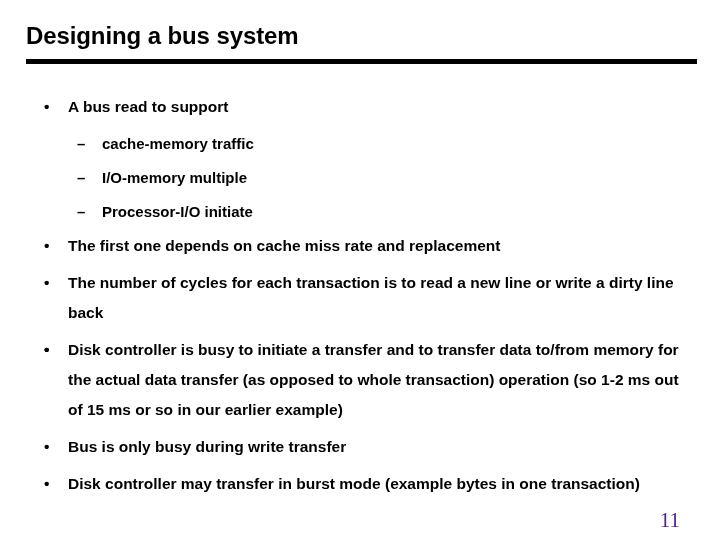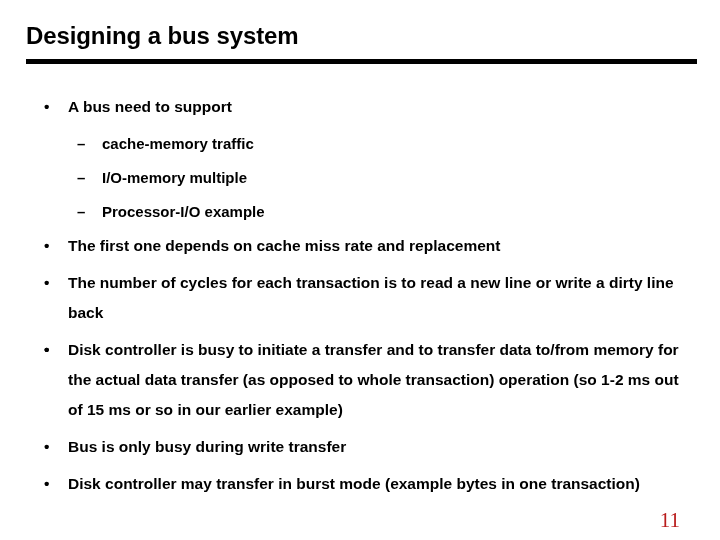--- a/index.html
+++ b/index.html
@@ -98,48 +98,48 @@
     display: block;
   }
   .page-number {
     position: absolute;
     right: 20px;
     bottom: 9px;
     font-family: "Liberation Serif", serif;
     font-size: 21px;
     font-weight: normal;
     line-height: 22px;
-    color: #b91c1c;
+    color: #4c1d95;
   }
 </style>
 </head>
 <body>
 
 <div class="slide">
 
   <div class="slide-title">Designing a bus system</div>
 
   <div class="title-rule"></div>
 
   <div class="body-list">
       <div class="bullet-row bullet-l1">
         <span class="marker">•</span>
-        <span class="bullet-text">A bus need to support</span>
+        <span class="bullet-text">A bus read to support</span>
       </div>
       <div class="bullet-row bullet-l2">
         <span class="marker">–</span>
         <span class="bullet-text">cache-memory traffic</span>
       </div>
       <div class="bullet-row bullet-l2">
         <span class="marker">–</span>
         <span class="bullet-text">I/O-memory multiple</span>
       </div>
       <div class="bullet-row bullet-l2">
         <span class="marker">–</span>
-        <span class="bullet-text">Processor-I/O example</span>
+        <span class="bullet-text">Processor-I/O initiate</span>
       </div>
       <div class="bullet-row bullet-l1">
         <span class="marker">•</span>
         <span class="bullet-text">The first one depends on cache miss rate and replacement</span>
       </div>
       <div class="bullet-row bullet-l1">
         <span class="marker">•</span>
         <span class="bullet-text">The number of cycles for each transaction is to read a new line or write a dirty line back</span>
       </div>
       <div class="bullet-row bullet-l1">

